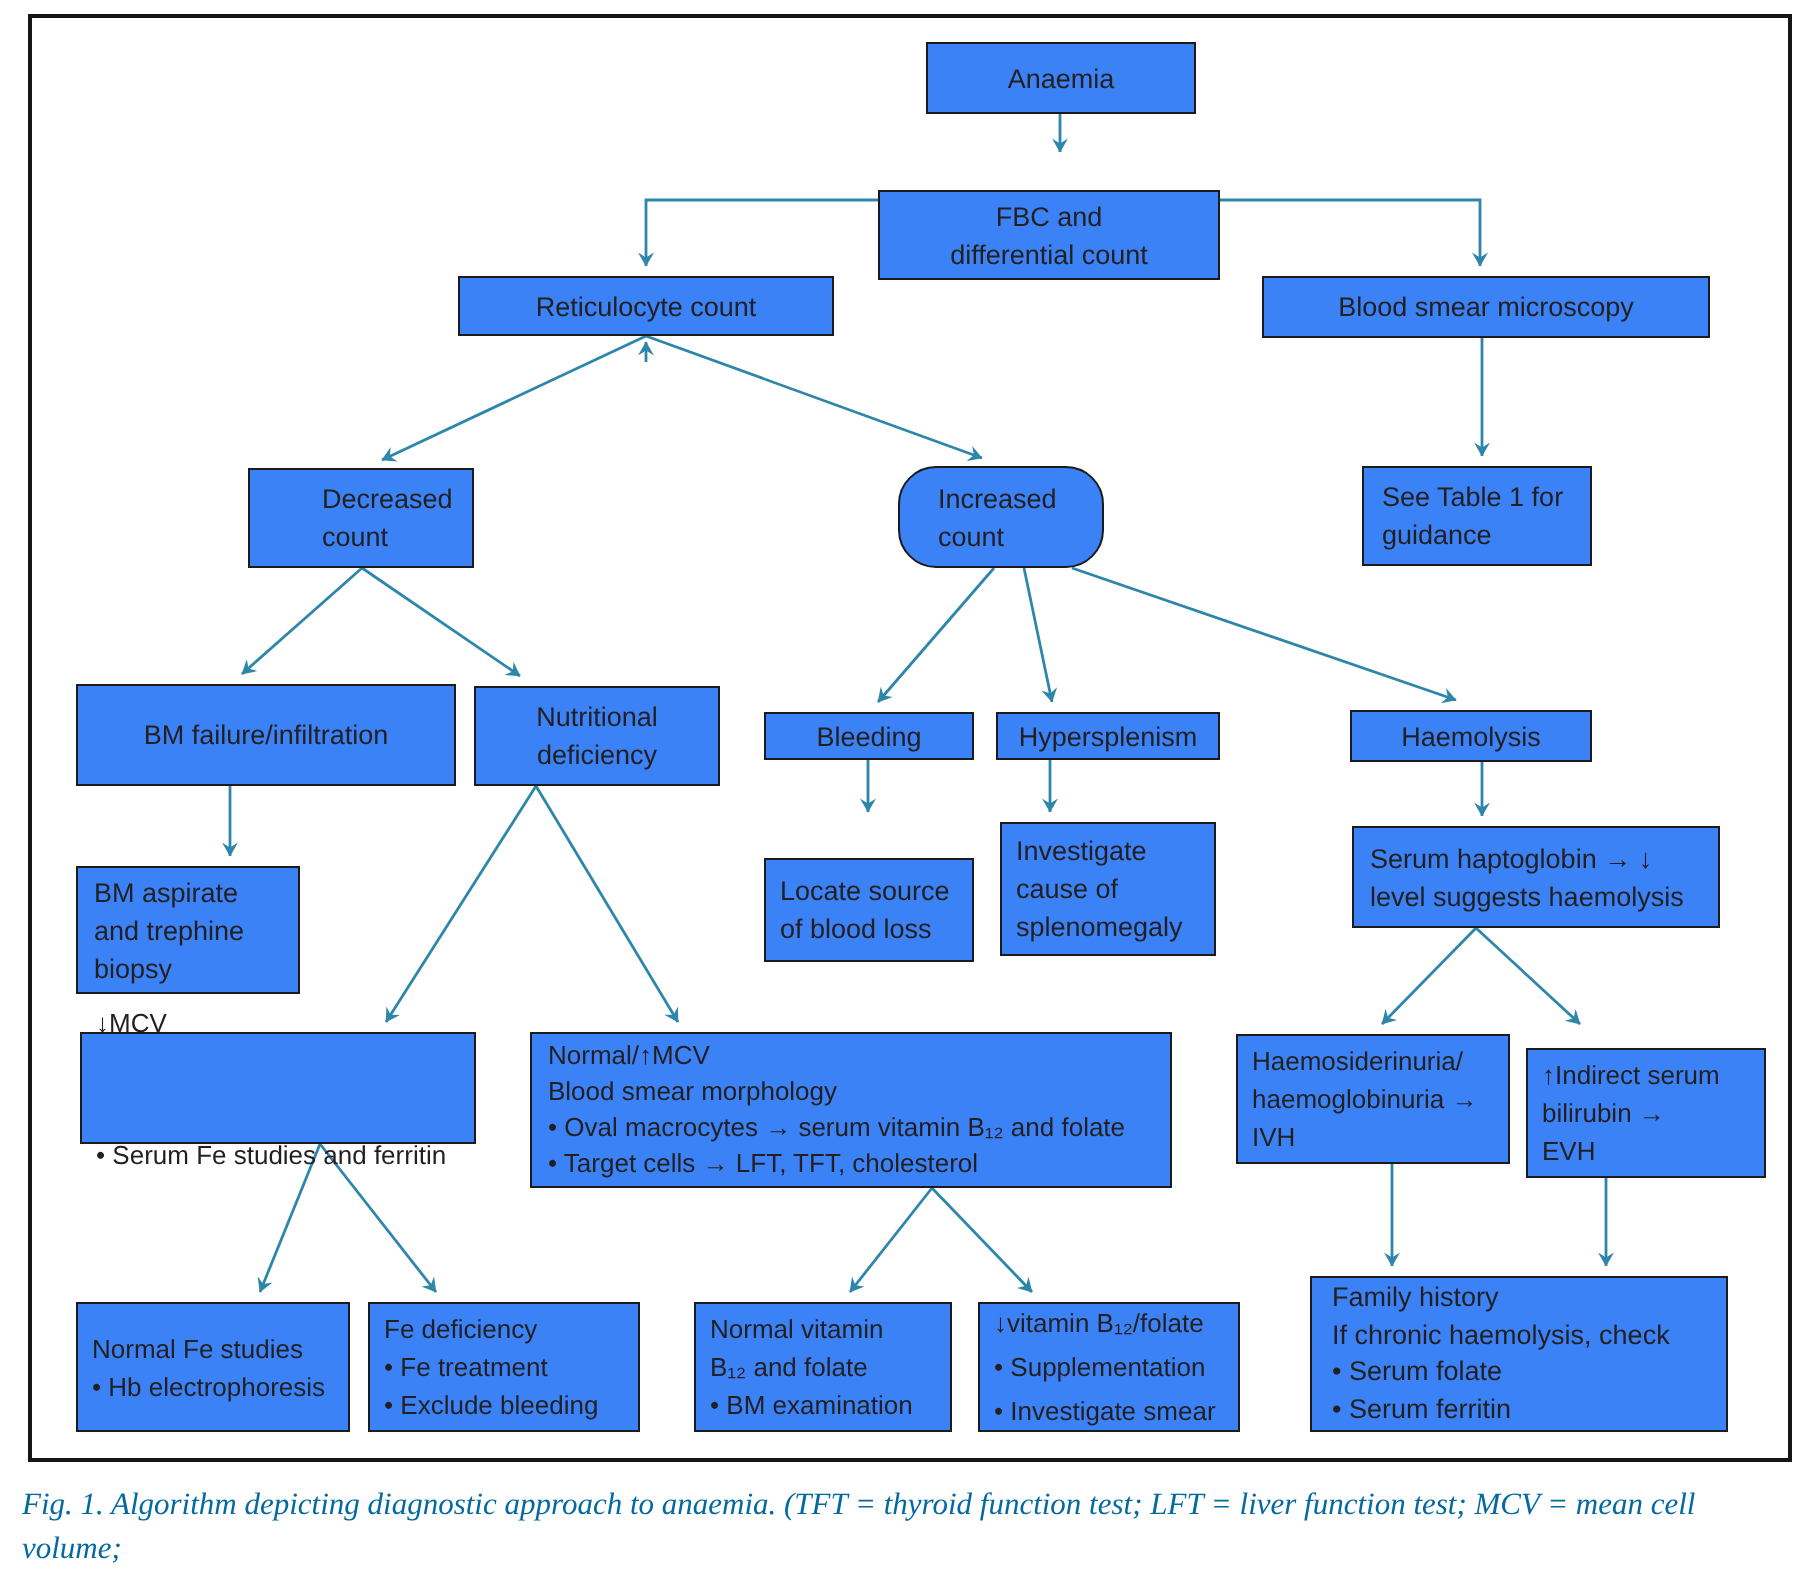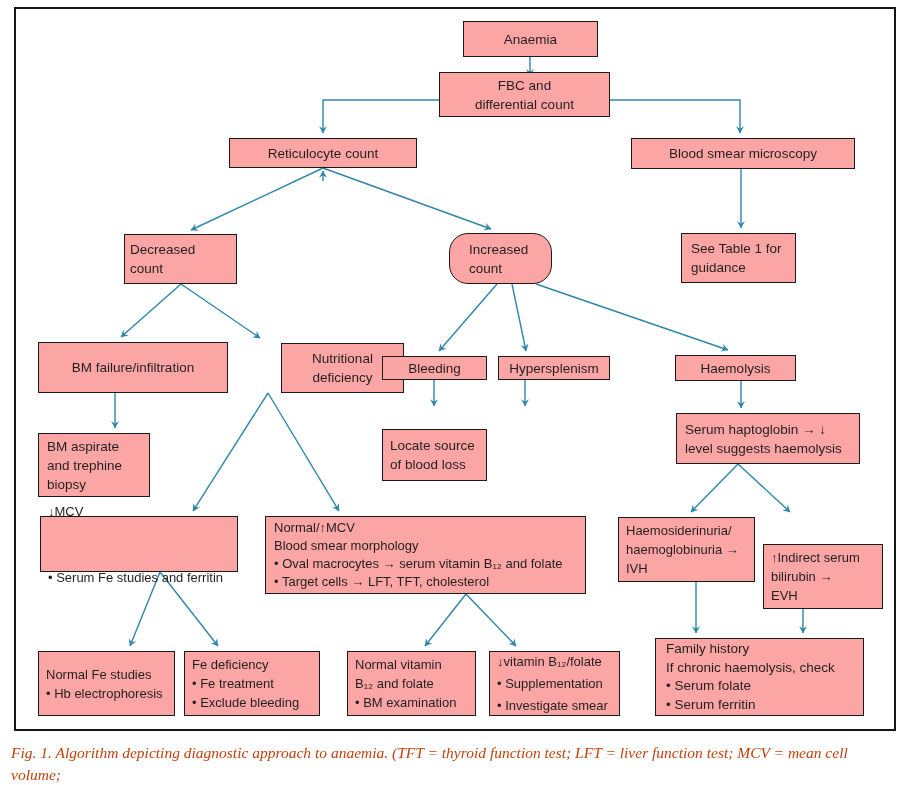--- a/index.html
+++ b/index.html
@@ -6,32 +6,32 @@
   .stage{
     position:relative;width:905px;height:785px;background:#ffffff;overflow:hidden;
     font-family:"Liberation Sans","DejaVu Sans",sans-serif;color:#231f20;
   }
   .outer-frame{
     position:absolute;left:14px;top:7px;width:878px;height:720px;
     border:2px solid #161616;background:transparent;
   }
   .arrows{position:absolute;left:0;top:0;width:905px;height:785px;pointer-events:none;}
   .box{
-    position:absolute;background:#fca5a5;border:1.5px solid #1b1b1b;
+    position:absolute;background:#3b82f6;border:1.5px solid #1b1b1b;
     font-size:13.5px;line-height:19px;display:flex;flex-direction:column;
     box-sizing:border-box;
   }
   .box.center{align-items:center;justify-content:center;text-align:center;}
   .box.left{align-items:flex-start;justify-content:center;text-align:left;}
   .ln{white-space:nowrap;}
   .small{font-size:13px;}
   .caption{
     position:absolute;left:11px;top:742px;width:890px;
     font-family:"Liberation Serif","DejaVu Serif",serif;font-style:italic;
-    font-size:15.5px;line-height:22px;color:#c2410c;
+    font-size:15.5px;line-height:22px;color:#0369a1;
   }
 </style>
 </head>
 <body>
 
 <div class="stage">
 
   <div class="outer-frame"></div>
 
   <svg class="arrows" viewBox="0 0 905 785">
@@ -67,53 +67,53 @@
       <line x1="738" y1="464" x2="790" y2="512" marker-end="url(#ah)"></line>
       <line x1="696" y1="582" x2="696" y2="633" marker-end="url(#ah)"></line>
       <line x1="803" y1="582" x2="803" y2="633" marker-end="url(#ah)"></line>
     </g>
   </svg>
 
   <div class="box center" style="left:463px;top:21px;width:135px;height:36px;">
     <div class="ln">Anaemia</div>
   </div>
 
-  <div class="box center" style="left:439px;top:72px;width:171px;height:45px;">
+  <div class="box center" style="left:439px;top:95px;width:171px;height:45px;">
     <div class="ln">FBC and</div>
     <div class="ln">differential count</div>
   </div>
 
   <div class="box center" style="left:229px;top:138px;width:188px;height:30px;">
     <div class="ln">Reticulocyte count</div>
   </div>
 
   <div class="box center" style="left:631px;top:138px;width:224px;height:31px;">
     <div class="ln">Blood smear microscopy</div>
   </div>
 
   <div class="box left" style="left:681px;top:233px;width:115px;height:50px;padding-left:9px;">
     <div class="ln">See Table 1 for</div>
     <div class="ln">guidance</div>
   </div>
 
-  <div class="box left" style="left:124px;top:234px;width:113px;height:50px;padding-left:5px;">
+  <div class="box left" style="left:124px;top:234px;width:113px;height:50px;padding-left:36px;">
     <div class="ln">Decreased</div>
     <div class="ln">count</div>
   </div>
 
   <div class="box left" style="left:449px;top:233px;width:103px;height:51px;padding-left:19px;border-radius:19px;">
     <div class="ln">Increased</div>
     <div class="ln">count</div>
   </div>
 
   <div class="box center" style="left:38px;top:342px;width:190px;height:51px;">
     <div class="ln">BM failure/infiltration</div>
   </div>
 
-  <div class="box center" style="left:237px;top:343px;width:123px;height:50px;margin-left:44px;">
+  <div class="box center" style="left:237px;top:343px;width:123px;height:50px;">
     <div class="ln">Nutritional</div>
     <div class="ln">deficiency</div>
   </div>
 
   <div class="box center" style="left:382px;top:356px;width:105px;height:24px;">
     <div class="ln">Bleeding</div>
   </div>
 
   <div class="box center" style="left:498px;top:356px;width:112px;height:24px;">
     <div class="ln">Hypersplenism</div>
@@ -127,20 +127,25 @@
     <div class="ln">BM aspirate</div>
     <div class="ln">and trephine</div>
     <div class="ln">biopsy</div>
   </div>
 
   <div class="box left" style="left:382px;top:411px;width:105px;height:52px;padding-left:7px;margin-top:18px;">
     <div class="ln">Locate source</div>
     <div class="ln">of blood loss</div>
   </div>
 
+  <div class="box left" style="left:500px;top:411px;width:108px;height:67px;padding-left:7px;">
+    <div class="ln">Investigate</div>
+    <div class="ln">cause of</div>
+    <div class="ln">splenomegaly</div>
+  </div>
 
   <div class="box left" style="left:676px;top:413px;width:184px;height:51px;padding-left:8px;">
     <div class="ln">Serum haptoglobin → ↓</div>
     <div class="ln">level suggests haemolysis</div>
   </div>
 
   <div class="box left small" style="left:40px;top:516px;width:198px;height:56px;padding-left:7px;gap:47px;">
     <div class="ln">↓MCV</div>
     <div class="ln">• Serum Fe studies and ferritin</div>
   </div>
@@ -151,21 +156,21 @@
     <div class="ln">• Oval macrocytes → serum vitamin B₁₂ and folate</div>
     <div class="ln">• Target cells → LFT, TFT, cholesterol</div>
   </div>
 
   <div class="box left small" style="left:618px;top:517px;width:137px;height:65px;padding-left:7px;">
     <div class="ln">Haemosiderinuria/</div>
     <div class="ln">haemoglobinuria →</div>
     <div class="ln">IVH</div>
   </div>
 
-  <div class="box left small" style="left:763px;top:544px;width:120px;height:65px;padding-left:7px;">
+  <div class="box left small" style="left:763px;top:524px;width:120px;height:65px;padding-left:7px;">
     <div class="ln">↑Indirect serum</div>
     <div class="ln">bilirubin →</div>
     <div class="ln">EVH</div>
   </div>
 
   <div class="box left small" style="left:38px;top:651px;width:137px;height:65px;padding-left:7px;">
     <div class="ln">Normal Fe studies</div>
     <div class="ln">• Hb electrophoresis</div>
   </div>
 

